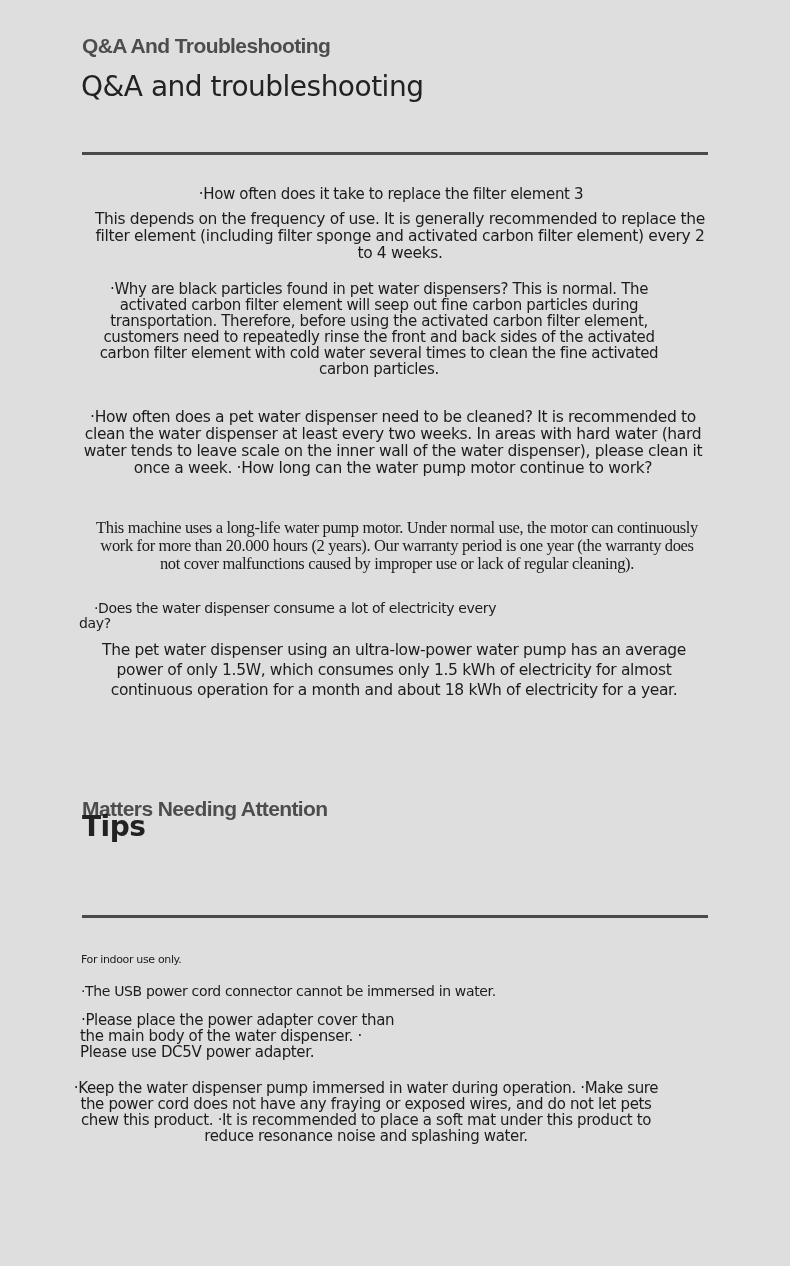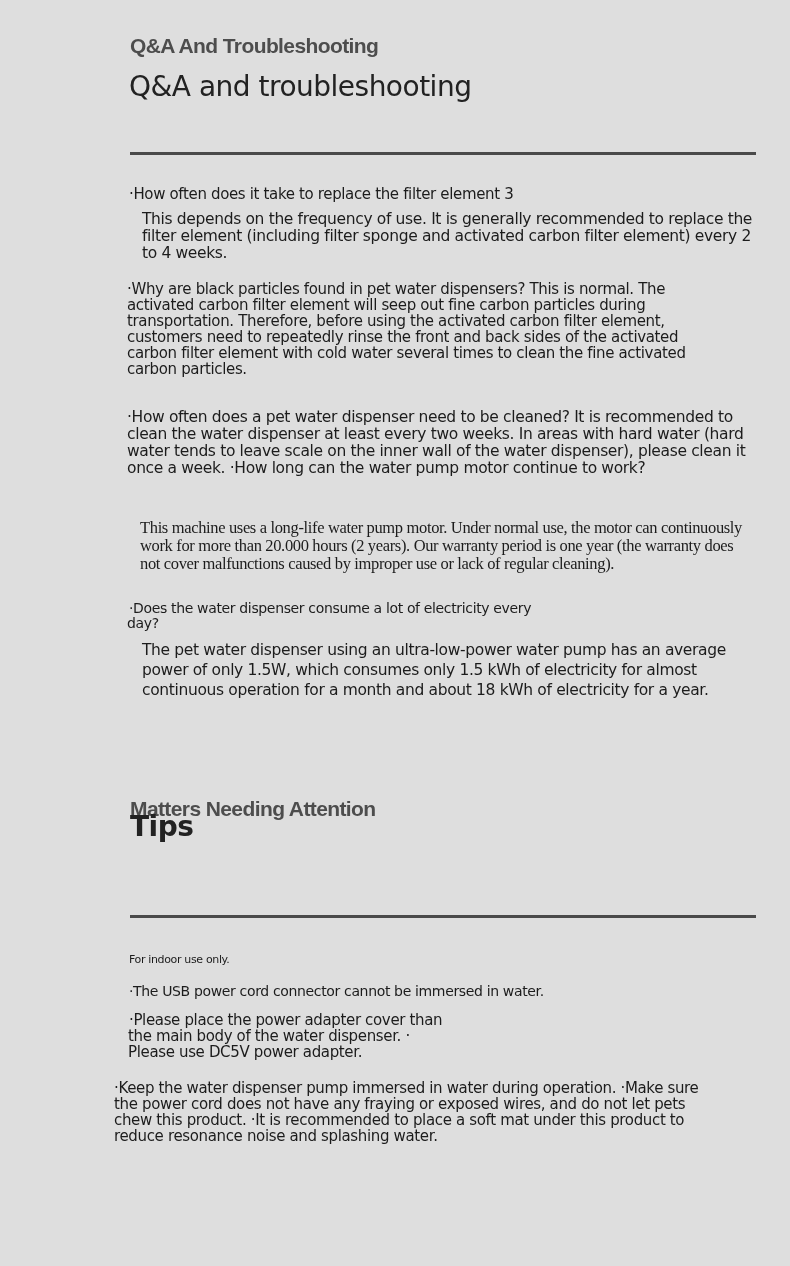--- a/index.html
+++ b/index.html
@@ -8,21 +8,21 @@
     }
     body {
       width: 790px;
       height: 1266px;
       background: #dedede;
       position: relative;
       overflow: hidden;
       font-family: "DejaVu Sans", sans-serif;
       color: #1c1c1c;
     }
-    .abs { position: absolute; margin-left: 48px; }
+    .abs { position: absolute; }
     .eyebrow {
       font-family: "Liberation Sans", sans-serif;
       font-weight: bold;
       font-size: 21px;
       letter-spacing: -0.6px;
       color: #4d4d4d;
       white-space: nowrap;
     }
     .title {
       font-family: "DejaVu Sans", sans-serif;
@@ -35,20 +35,21 @@
     .rule {
       height: 3px;
       background: #4a4a4a;
       left: 82px;
       width: 626px;
     }
     .txt {
       font-family: "DejaVu Sans", sans-serif;
       color: #1c1c1c;
       letter-spacing: -0.35px;
+      text-align: center;
     }
     .q { font-size: 15px; line-height: 16px; }
     .a { font-size: 15.5px; line-height: 17px; }
     .big { font-size: 16.5px; line-height: 18px; }
     .tipline { font-size: 15px; line-height: 16px; }
   </style>
 </head>
 <body>
 
 <div class="abs eyebrow" style="left:82px; top:34px;">Q&amp;A And Troubleshooting</div>
@@ -60,21 +61,21 @@
 <div class="abs txt q" style="left:81px; top:186px; width:620px;">·How often does it take to replace the filter element 3</div>
 
 <div class="abs txt a" style="left:94px; top:211px; width:612px;">This depends on the frequency of use. It is generally recommended to replace the filter element (including filter sponge and activated carbon filter element) every 2 to 4 weeks.</div>
 
 <div class="abs txt q" style="left:79px; top:281px; width:600px;">·Why are black particles found in pet water dispensers? This is normal. The activated carbon filter element will seep out fine carbon particles during transportation. Therefore, before using the activated carbon filter element, customers need to repeatedly rinse the front and back sides of the activated carbon filter element with cold water several times to clean the fine activated carbon particles.</div>
 
 <div class="abs txt a" style="left:79px; top:409px; width:628px;">·How often does a pet water dispenser need to be cleaned? It is recommended to clean the water dispenser at least every two weeks. In areas with hard water (hard water tends to leave scale on the inner wall of the water dispenser), please clean it once a week.  ·How long can the water pump motor continue to work?</div>
 
 <div class="abs txt big" style="left:92px; top:519px; width:610px;font-family:Liberation Serif, serif;">This machine uses a long-life water pump motor. Under normal use, the motor can continuously work for more than 20.000 hours (2 years). Our warranty period is one year (the warranty does not cover malfunctions caused by improper use or lack of regular cleaning).</div>
 
-<div class="abs txt" style="left:81px; top:601px; font-size:14px; line-height:15px; white-space:nowrap;">·Does the water dispenser consume a lot of electricity every</div>
+<div class="abs txt" style="left:94px; top:601px; font-size:14px; line-height:15px; white-space:nowrap;">·Does the water dispenser consume a lot of electricity every</div>
 <div class="abs txt" style="left:79px; top:616px; font-size:14px; line-height:15px;">day?</div>
 
 <div class="abs txt a" style="left:94px; top:640px; width:600px; line-height:20px;">The pet water dispenser using an ultra-low-power water pump has an average power of only 1.5W, which consumes only 1.5 kWh of electricity for almost continuous operation for a month and about 18 kWh of electricity for a year.</div>
 
 <div class="abs eyebrow" style="left:82px; top:797px;">Matters Needing Attention</div>
 
 <div class="abs title" style="left:82px; top:810px;font-weight:bold;">Tips</div>
 
 <div class="abs rule" style="top:915px;"></div>
 

